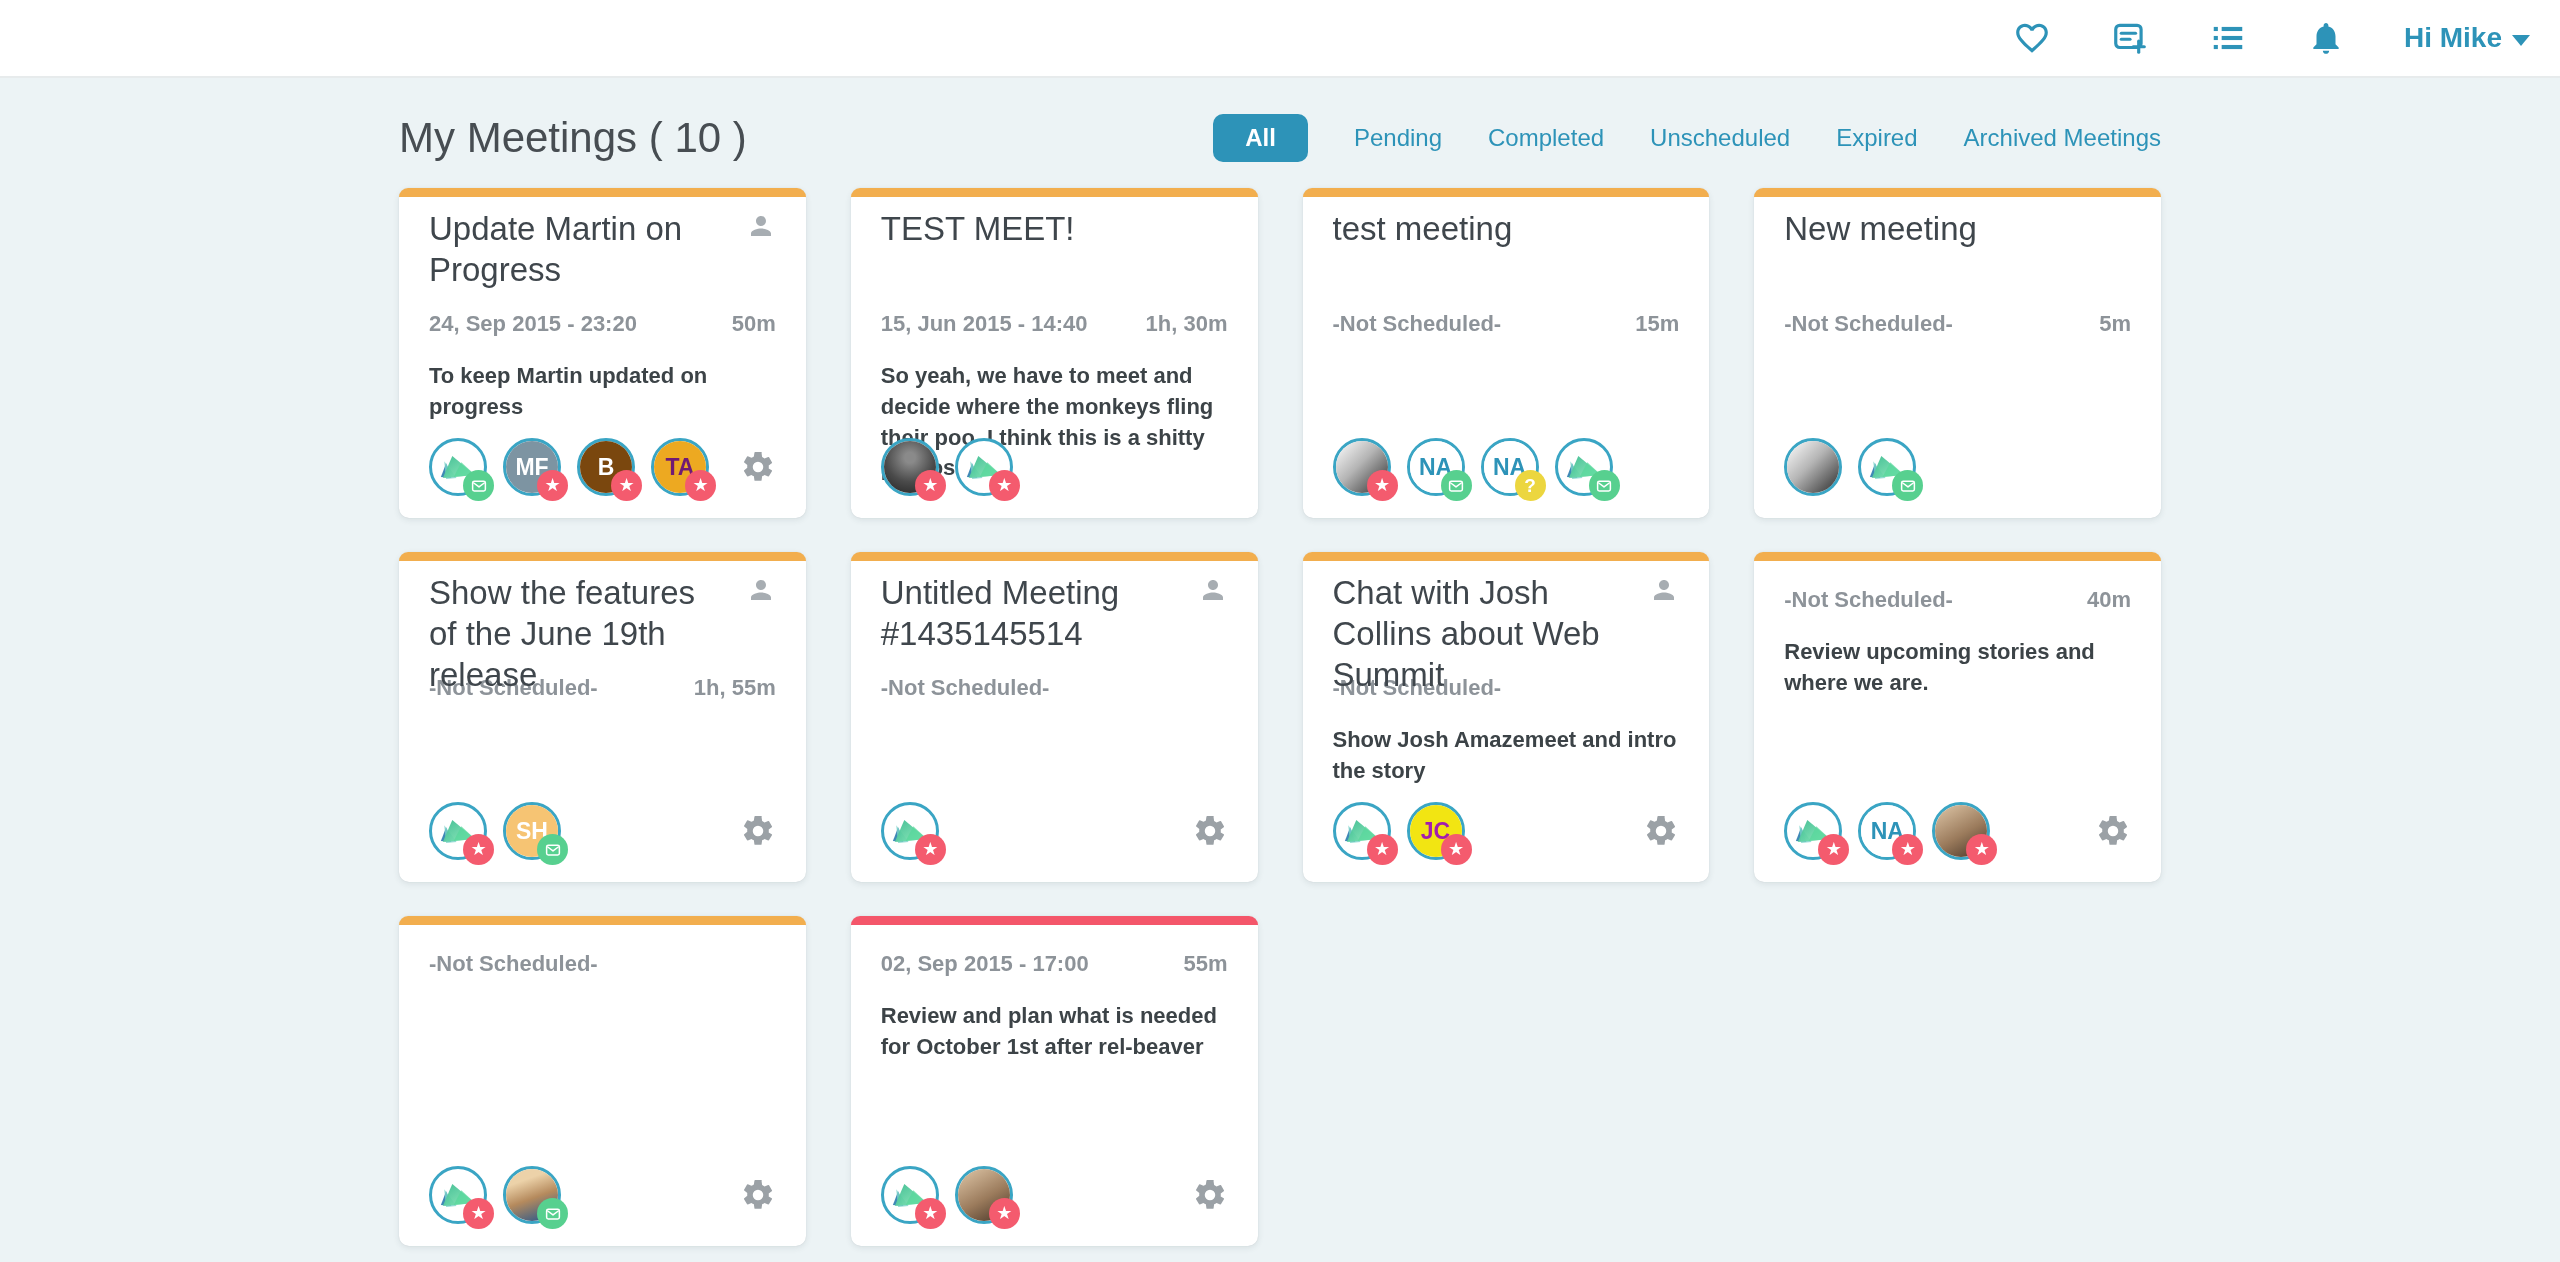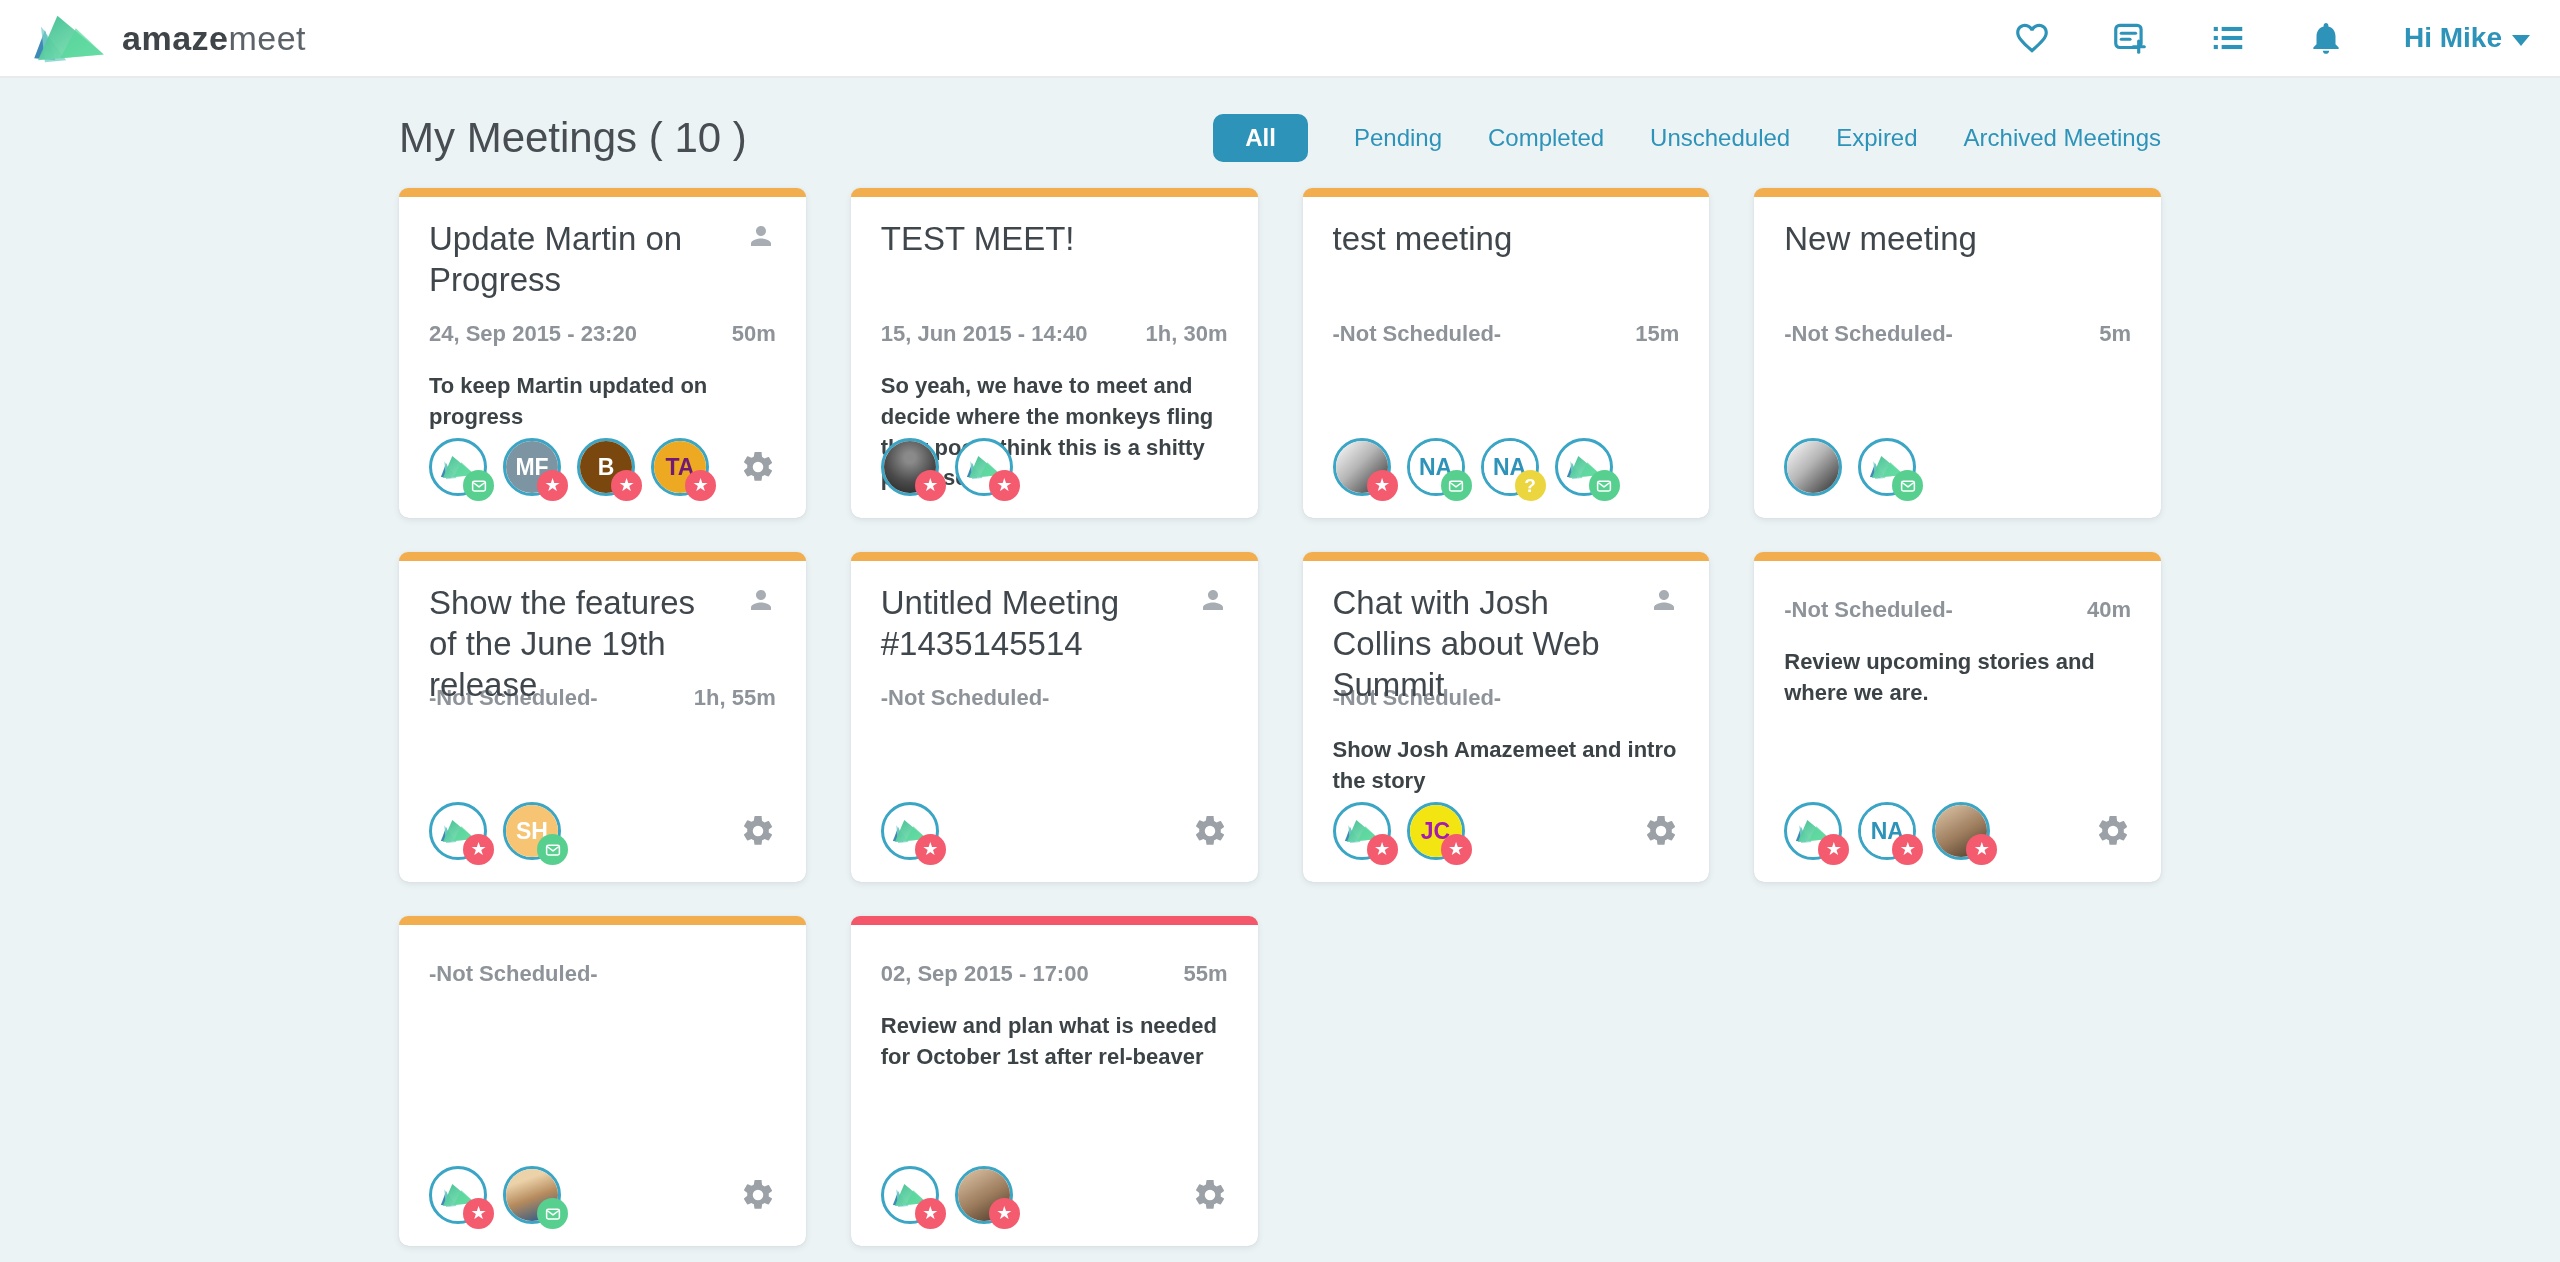--- a/index.html
+++ b/index.html
@@ -36,21 +36,21 @@
   .grid {
     width:1762px; margin:26px auto 0;
     display:grid; grid-template-columns:repeat(4,1fr); column-gap:45px; row-gap:34px;
   }
   .card {
     position:relative; height:330px; background:#fff; border-radius:10px;
     box-shadow:0 2px 6px rgba(40,60,70,.10), 0 0 1px rgba(40,60,70,.18);
     cursor:pointer;
   }
   .card-top { height:9px; border-radius:10px 10px 0 0; background:#f2ae4e; }
-  .card-body { padding:22px 30px 0; }
+  .card-body { padding:12px 30px 0; }
   .card-head { position:relative; height:88px; }
   .card-title { font-size:33px; line-height:1.24; font-weight:400; color:#3f464c; padding-right:56px; }
   .person-icon { position:absolute; top:2px; right:0; }
   .person-icon svg { width:30px; height:30px; fill:#a7adb2; }
   .card-meta { display:flex; justify-content:space-between; align-items:baseline; margin-top:14px;
                font-size:22px; font-weight:700; color:#8d9399; }
   .card-desc { margin-top:24px; font-size:22px; font-weight:700; line-height:1.4; color:#3c4347; }
   .card-footer { position:absolute; left:30px; right:30px; bottom:22px; display:flex; align-items:center; }
   .avatars { display:flex; flex:1; }
   .avatar { position:relative; width:58px; height:58px; border-radius:50%; border:3px solid #3aa5c4;
@@ -68,37 +68,20 @@
   .b-mail { background:#57d08f; }
   .b-mail svg { width:18px; height:18px; }
   .b-q { background:#ecd63f; font-size:19px; font-weight:700; }
   .gear { margin-left:auto; display:flex; }
   .gear svg { width:36px; height:36px; fill:#9ba1a6; }
 </style>
 </head>
 <body>
 
 <header class="header">
-  <div class="brand">
-    <span class="logo-slot" style="width:78px;height:56px;display:flex;">
-        <svg viewBox="0 0 80 58" width="78" height="56">
-    <defs>
-      <linearGradient id="lgG" x1="0" y1="0" x2="1" y2="1">
-        <stop offset="0" stop-color="#34b98c"></stop>
-              <stop offset="1" stop-color="#8ceab8"></stop>
-      </linearGradient>
-    </defs>
-    <polygon points="4,50 15,21 26,52" fill="#2f7fb0" opacity="0.92"></polygon>
-    <polygon points="11,17 37,52 15,54" fill="#79d2c8" opacity="0.8"></polygon>
-    <polygon points="28,6 76,46 8,52" fill="url(#lgG)" opacity="0.92"></polygon>
-    <polygon points="47,19 76,46 31,50" fill="#56d79a" opacity="0.7"></polygon>
-  </svg>
-      </span>
-    <span class="wordmark"><span class="w1">amaze</span><span class="w2">meet</span></span>
-  </div>
   <div class="header-right">
     <span class="hicon">
       <svg viewBox="0 0 24 24" fill="#2d93b8">
           <path d="M16.5 3c-1.74 0-3.41.81-4.5 2.09C10.91 3.81 9.24 3 7.5 3 4.42 3 2 5.42 2 8.5c0 3.78 3.4 6.86 8.55 11.54L12 21.35l1.45-1.32C18.6 15.36 22 12.28 22 8.5 22 5.42 19.58 3 16.5 3zm-4.4 15.55l-.1.1-.1-.1C7.14 14.24 4 11.39 4 8.5 4 6.5 5.5 5 7.5 5c1.54 0 3.04.99 3.57 2.36h1.87C13.46 5.99 14.96 5 16.5 5c2 0 3.5 1.5 3.5 3.5 0 2.89-3.14 5.74-7.9 10.05z"></path>
         </svg>
     </span>
     <span class="hicon">
       <svg viewBox="0 0 24 24" fill="none" stroke="#2d93b8" stroke-width="2" stroke-linecap="round">
         <rect x="3" y="4" width="16" height="14" rx="2.5"></rect>
         <line x1="6.5" y1="9" x2="15.5" y2="9"></line>

